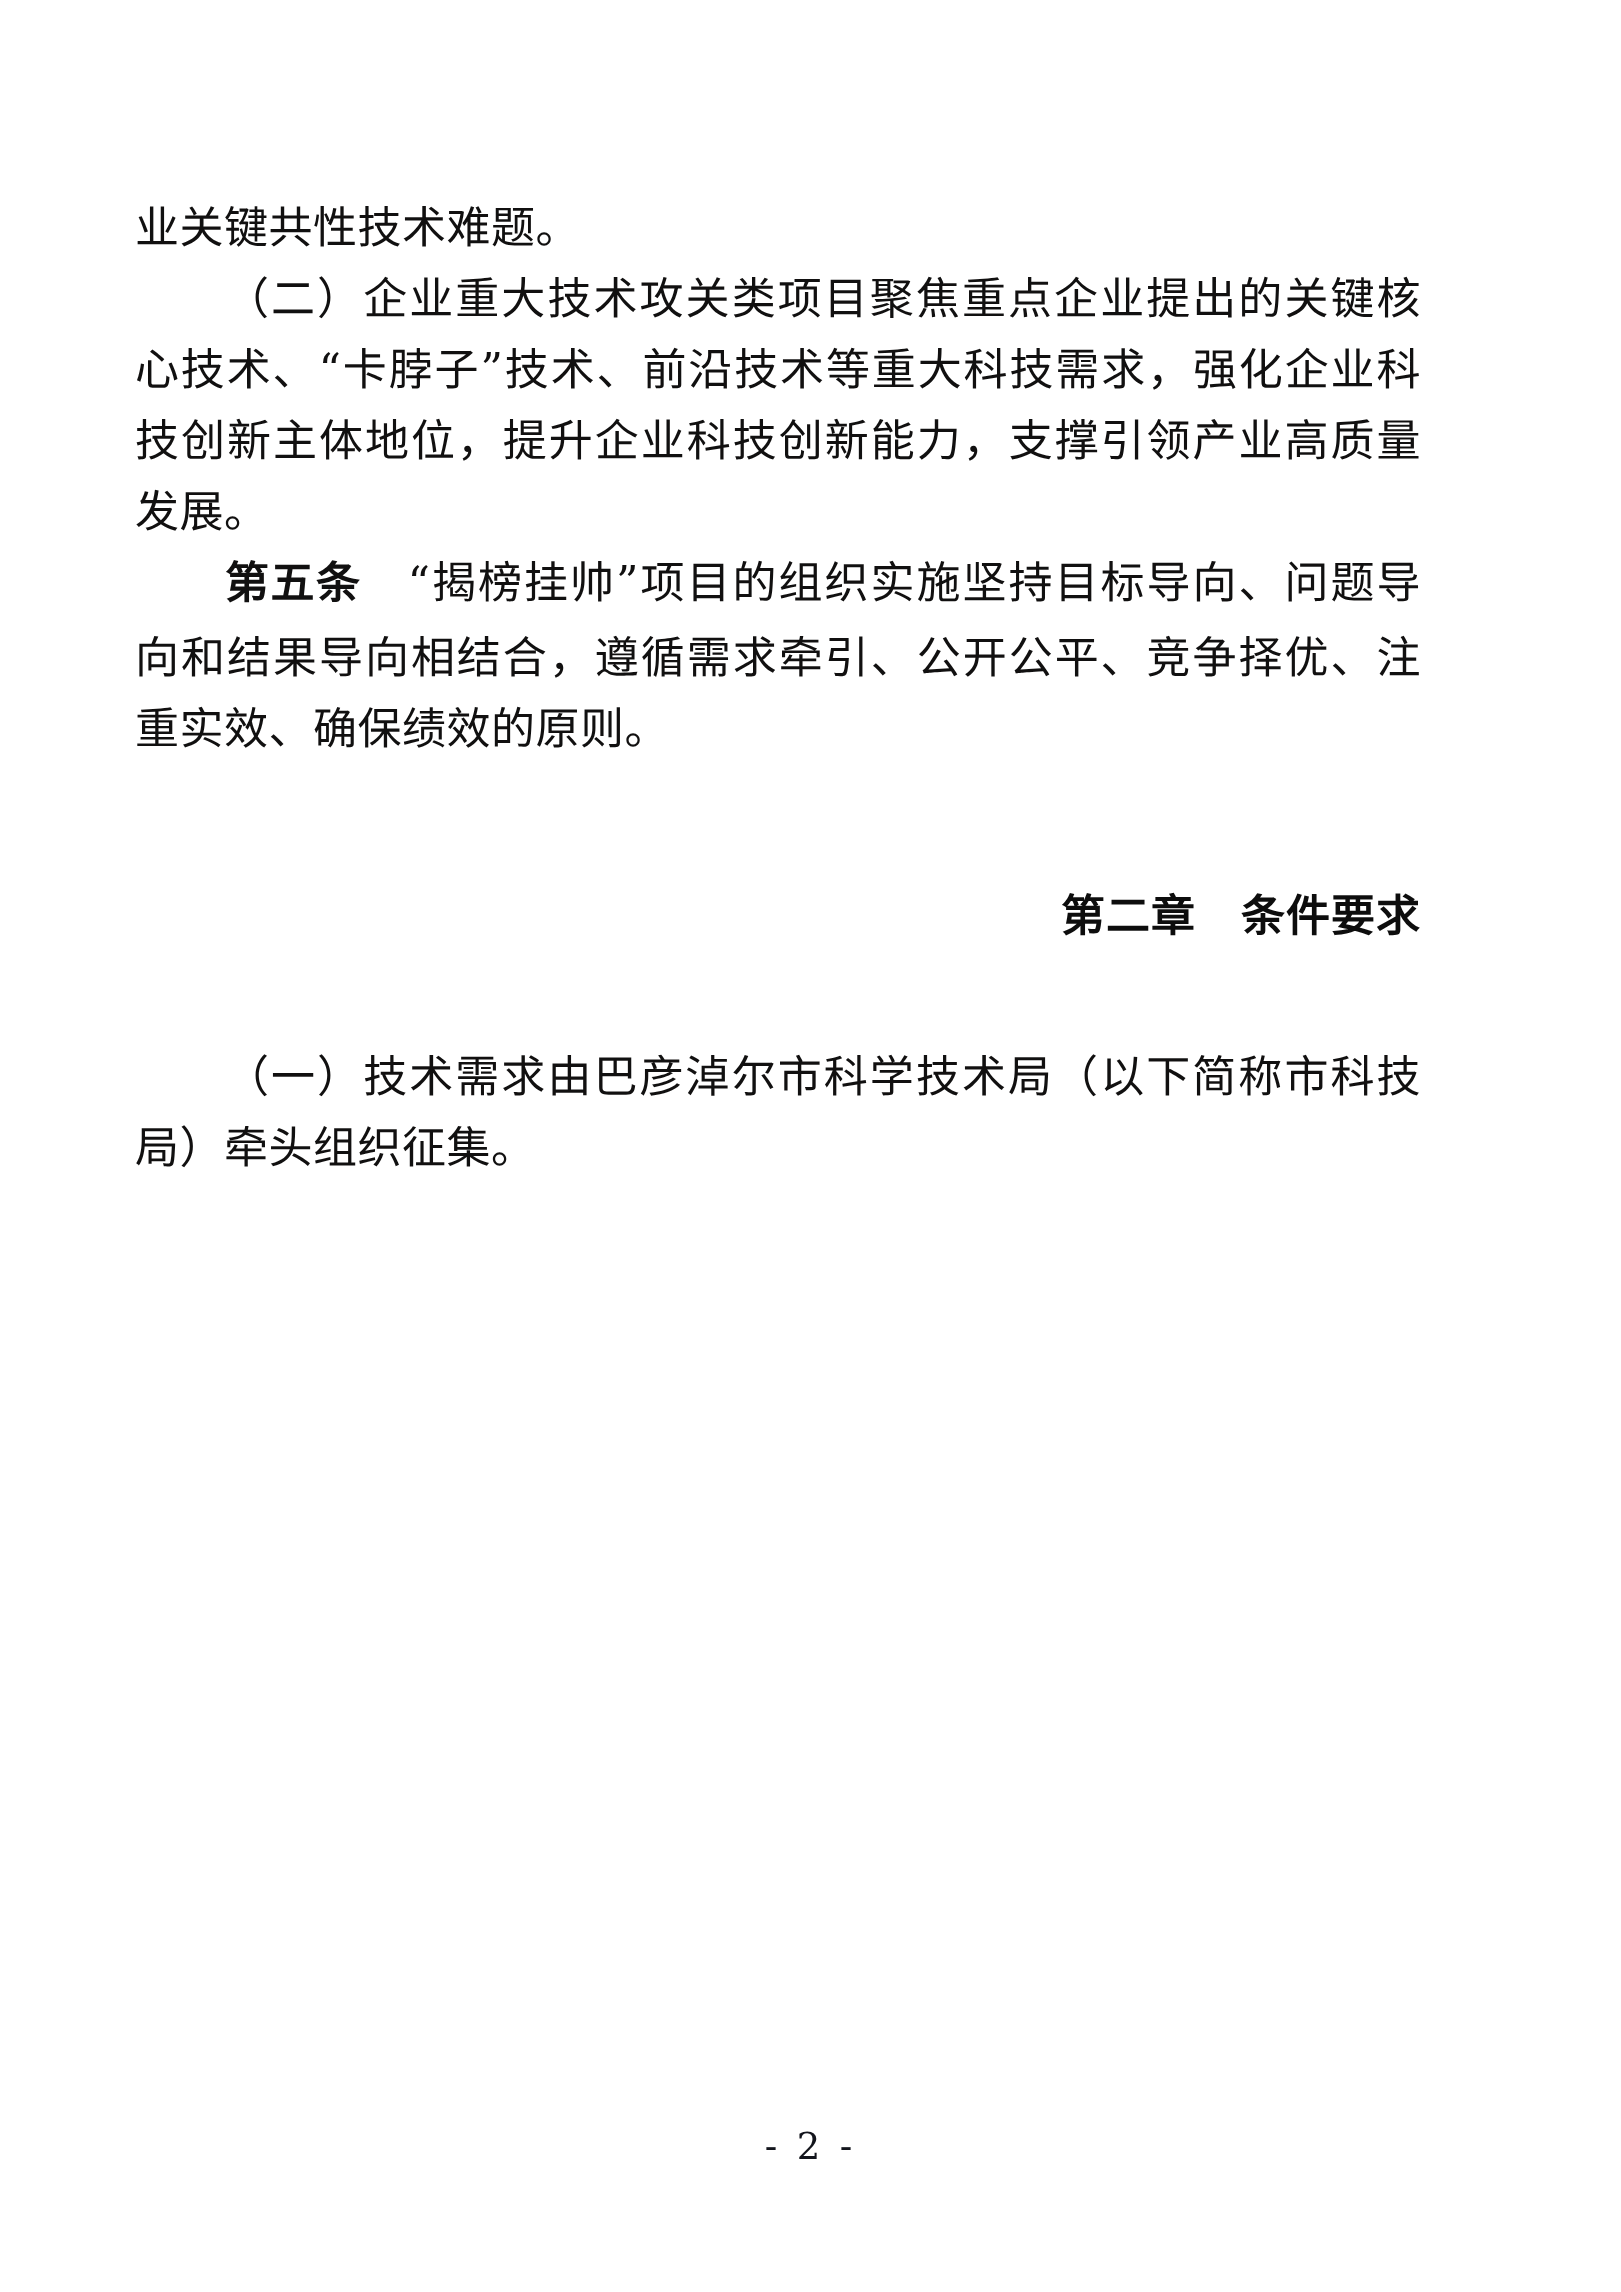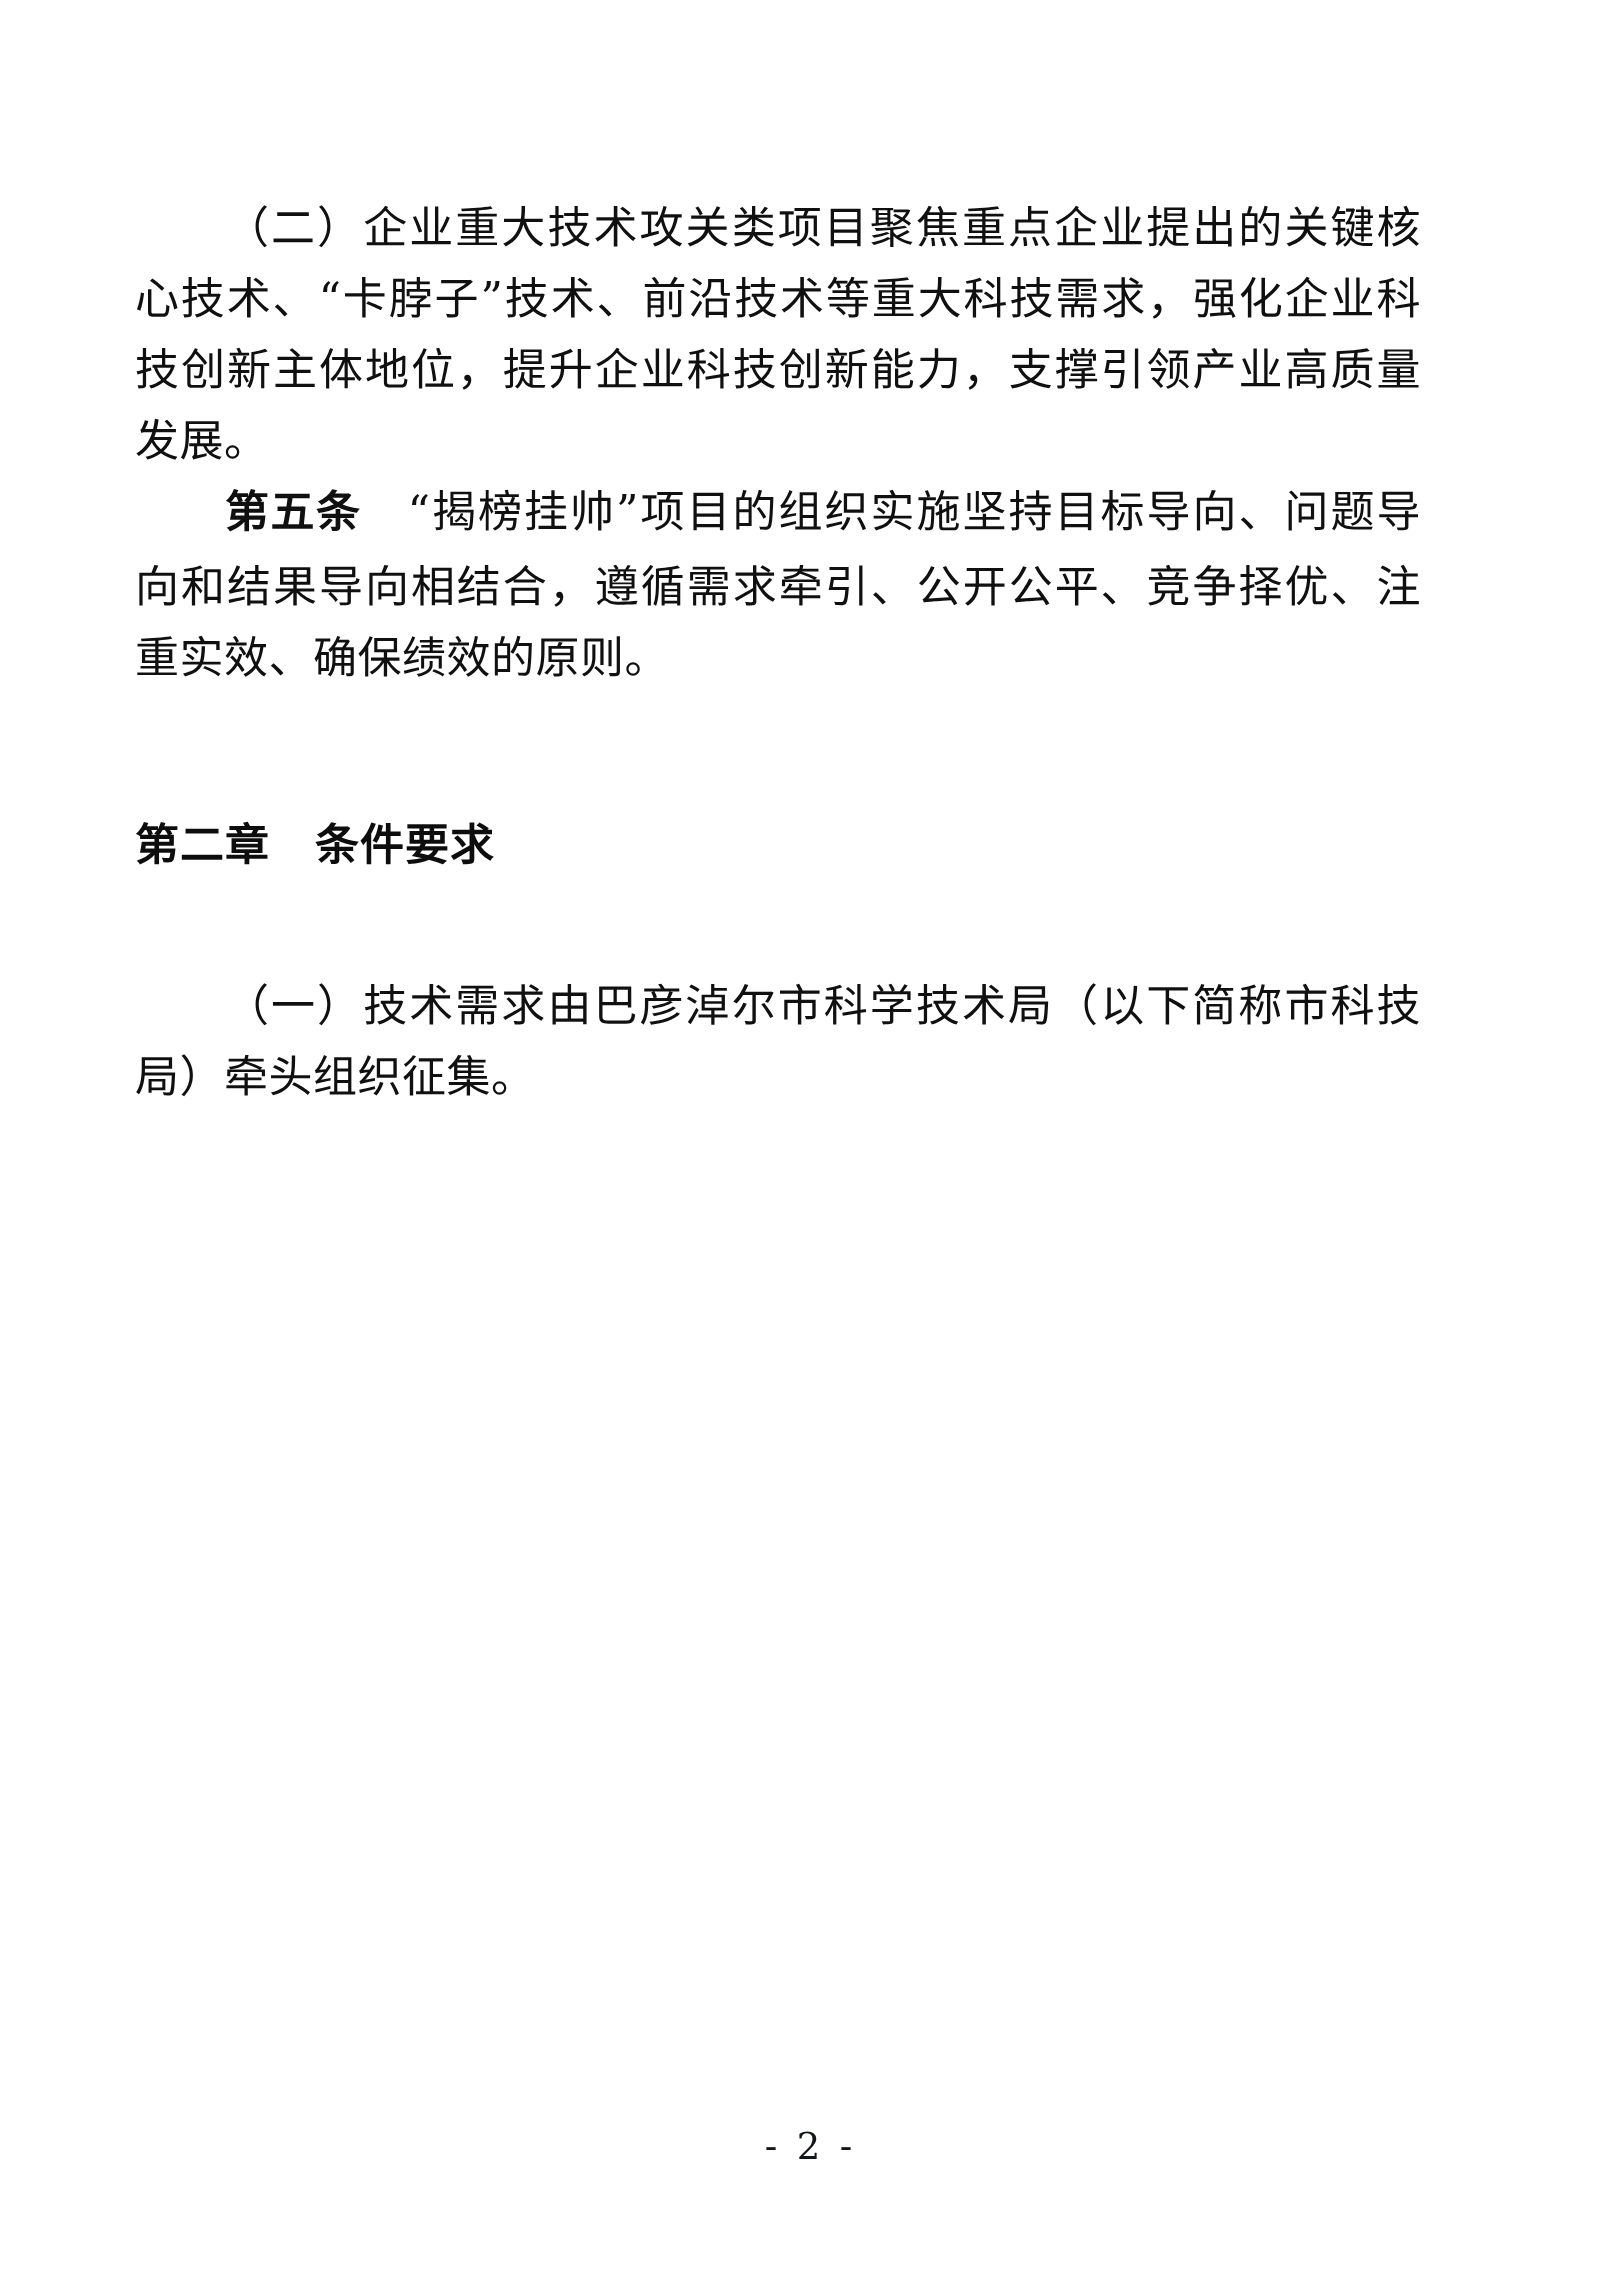--- a/index.html
+++ b/index.html
@@ -48,21 +48,21 @@
     text-indent: 90px;
   }
 
   .label-bold {
     font-family: Liberation Mono, monospace;
     font-weight: bold;
     letter-spacing: 0px;
   }
 
   .chapter-heading {
-    text-align: left;
+    text-align: right;
     font-family: "DejaVu Sans", "Liberation Sans", sans-serif;
     font-weight: bold;
     font-size: 44px;
     line-height: 71px;
     letter-spacing: 1px;
     margin: 0;
     color: #0d0d0d;
   }
 
   .spacer-chapter-top { height: 116px; }
@@ -80,20 +80,21 @@
     letter-spacing: 3.9px;
   }
 </style>
 </head>
 <body>
 
 <div class="page">
 
   <div class="content">
 
+    <p class="line">业关键共性技术难题。</p>
 
     <p class="para indent">（二）企业重大技术攻关类项目聚焦重点企业提出的关键核心技术、“卡脖子”技术、前沿技术等重大科技需求，强化企业科技创新主体地位，提升企业科技创新能力，支撑引领产业高质量发展。</p>
 
 
     <p class="para indent"><span class="label-bold">第五条</span><span>　</span><span>“揭榜挂帅”项目的组织实施坚持目标导向、问题导向和结果导向相结合，遵循需求牵引、公开公平、竞争择优、注重实效、确保绩效的原则。</span></p>
 
     <div class="spacer-chapter-top"></div>
 
     <h2 class="chapter-heading">第二章　条件要求</h2>
 

